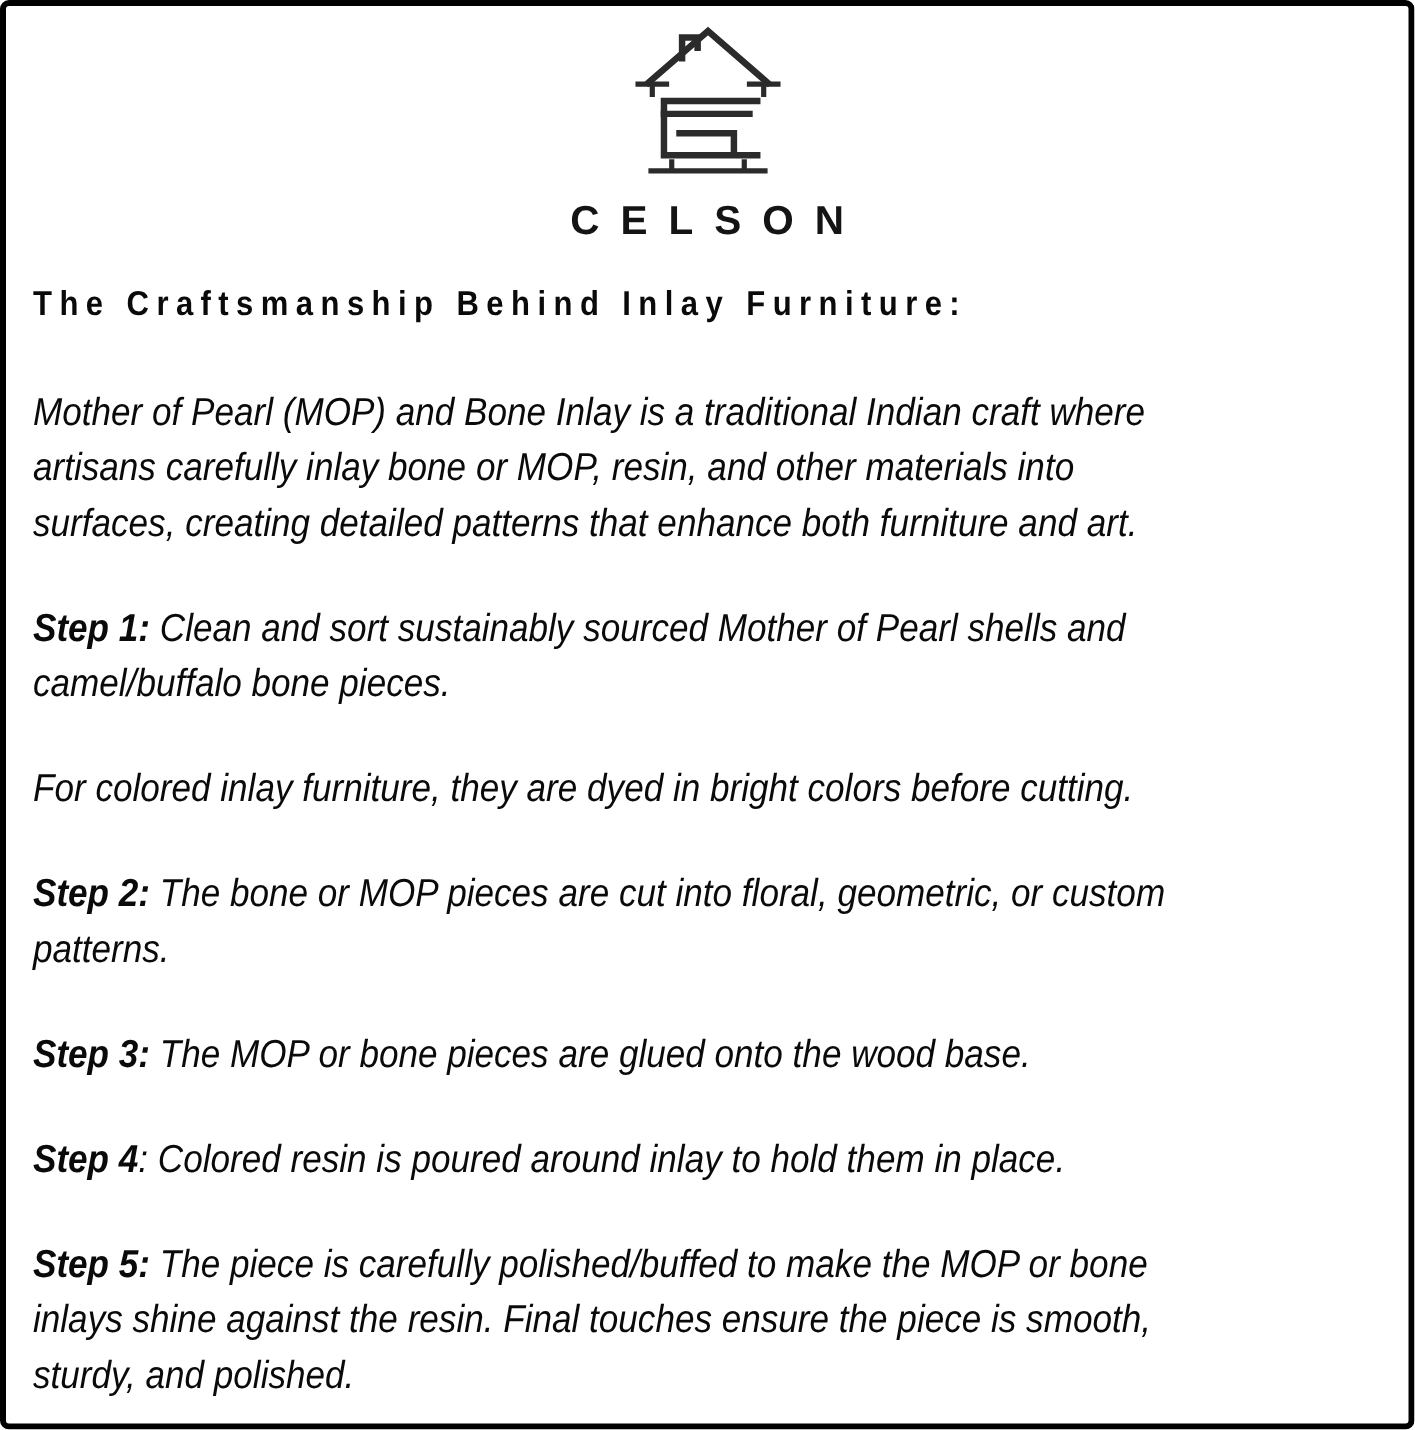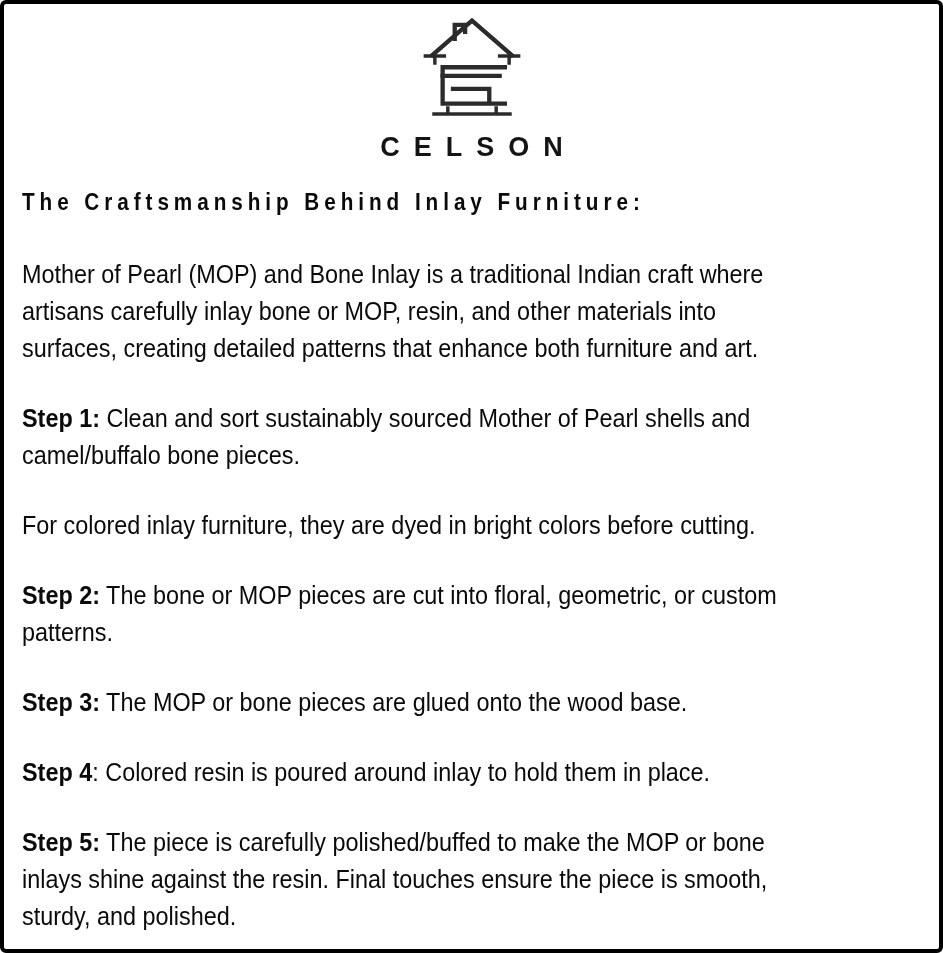--- a/index.html
+++ b/index.html
@@ -30,21 +30,21 @@
     margin: 26px 18px 0 18px;
     font-size: 23px;
     font-weight: bold;
     letter-spacing: 5.5px;
     white-space: nowrap;
     width: 111%;
     transform: scaleX(0.9);
     transform-origin: 0 50%;
     color: #0a0a0a;
   }
-  .body-text { margin: 0 18px; }
+  .body-text { margin: 0 18px; font-style: italic; }
   .para {
     font-size: 26px;
     line-height: 37px;
     margin: 33px 0 0 0;
     white-space: pre-line;
     width: 111.2%;
     transform: scaleX(0.9);
     transform-origin: 0 0;
     color: #0a0a0a;
   }

